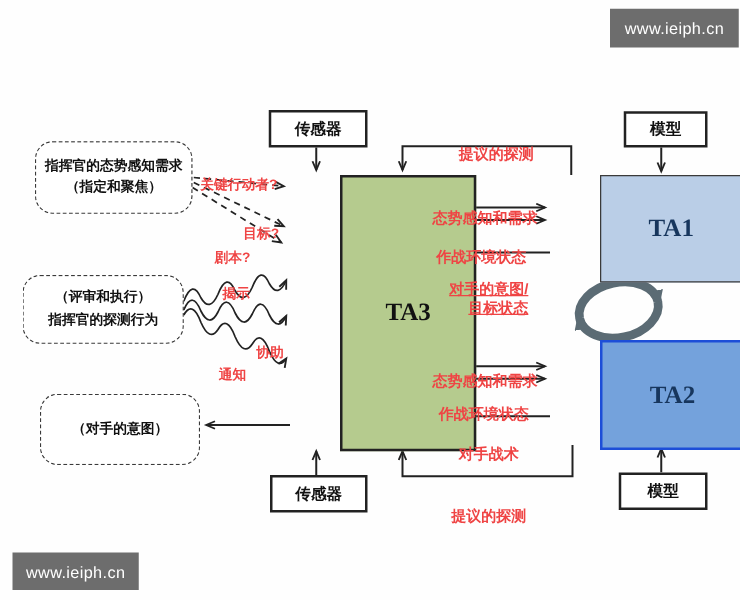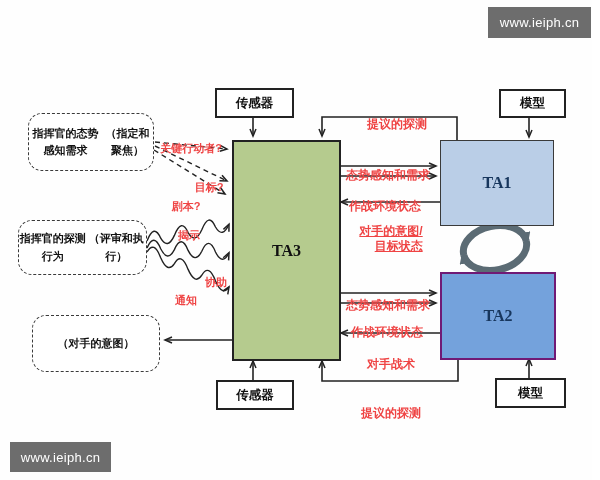--- a/index.html
+++ b/index.html
@@ -18,28 +18,28 @@
     position:absolute;background:#fff;border:2px solid #222;
     display:flex;align-items:center;justify-content:center;
     font-size:12.5px;font-weight:bold;
   }
   .sbox.sensor-top{left:215px;top:88px;width:75px;height:26px;}
   .sbox.model-top{left:499px;top:89px;width:63px;height:25px;}
   .sbox.sensor-bottom{left:216px;top:380px;width:74px;height:26px;}
   .sbox.model-bottom{left:495px;top:378px;width:67px;height:26px;}
   .tabox{
     position:absolute;display:flex;align-items:center;justify-content:center;
-    font-family:"Liberation Serif","DejaVu Serif",serif;font-weight:bold;font-size:16px;
+    font-family:"Liberation Serif","DejaVu Serif",serif;font-weight:bold;font-size:20px;margin-left:40px;
   }
   .ta3{left:232px;top:140px;width:105px;height:217px;background:#b5cb8e;border:2px solid #222;color:#111;}
   .ta1{left:440px;top:140px;width:112px;height:84px;background:#bacee7;border:1.6px solid #3a3a3a;color:#17365d;}
-  .ta2{left:440px;top:272px;width:112px;height:84px;background:#74a2dc;border:2px solid #701a75;color:#17365d;}
+  .ta2{left:440px;top:272px;width:112px;height:84px;background:#74a2dc;border:2px solid #1d4ed8;color:#17365d;}
   .dbox{
     position:absolute;background:#fff;border:1.6px dashed #3a3a3a;border-radius:14px;
-    display:flex;flex-direction:row;align-items:center;justify-content:center;
+    display:flex;flex-direction:column;align-items:center;justify-content:center;
     font-size:11px;font-weight:bold;text-align:center;line-height:1.55;
   }
   .dbox.needs{left:28px;top:113px;width:124px;height:56px;}
   .dbox.probe{left:18px;top:220px;width:127px;height:53px;}
   .dbox.results{left:32px;top:315px;width:126px;height:55px;}
   .elabel{
     position:absolute;transform:translate(-50%,-50%);
     font-size:12px;font-weight:bold;white-space:nowrap;color:#ef4444;margin-top:20px;
   }
   .elabel.small{font-size:11px;}
@@ -102,22 +102,22 @@
 
   <div class="tabox ta3">TA3</div>
   <div class="tabox ta1">TA1</div>
   <div class="tabox ta2">TA2</div>
 
   <div class="dbox needs">
     <span>指挥官的态势感知需求</span>
     <span>（指定和聚焦）</span>
   </div>
   <div class="dbox probe">
+    <span>（评审和执行）</span>
     <span>指挥官的探测行为</span>
-    <span>（评审和执行）</span>
   </div>
   <div class="dbox results">
     <span>（对手的意图）</span>
   </div>
 
   <div class="elabel small" style="left:191px;top:128px">关键行动者?</div>
   <div class="elabel small" style="left:209px;top:167px">目标?</div>
   <div class="elabel small" style="left:186px;top:186px">剧本?</div>
   <div class="elabel small" style="left:189px;top:215px">揭示</div>
   <div class="elabel small" style="left:216px;top:262px">协助</div>

